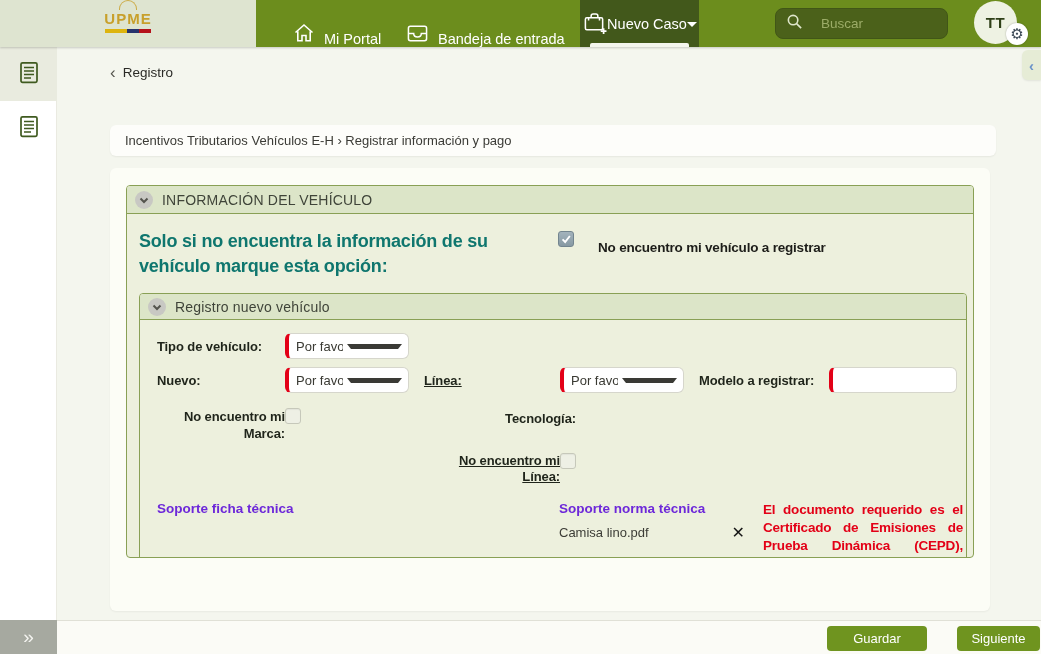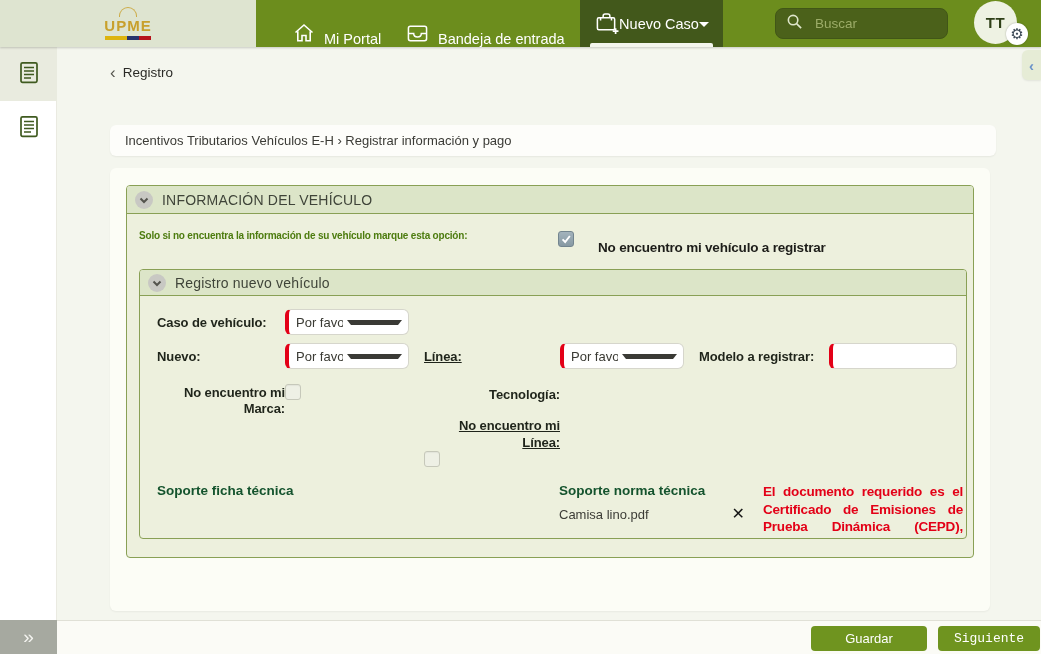--- a/index.html
+++ b/index.html
@@ -4,44 +4,44 @@
 <style>
   html,body{margin:0;padding:0;background:#fff;}
   *{box-sizing:border-box;}
   .app{position:relative;width:1041px;height:654px;overflow:hidden;
        font-family:"Liberation Sans",sans-serif;background:#f4f6ee;}
 
   
   .header{position:absolute;top:0;left:0;width:1041px;height:47px;background:#6c8d1d;
           box-shadow:0 1px 2px rgba(0,0,0,.18);z-index:20;}
   .logo-sec{position:absolute;left:0;top:0;width:256px;height:47px;background:#dee4d0;
-            display:flex;flex-direction:column;align-items:center;justify-content:center;}
+            display:flex;flex-direction:column;align-items:center;}
   .logo-crest{width:18px;height:10px;border:1.5px solid #c9a22e;border-bottom:none;
               border-radius:9px 9px 0 0;margin-bottom:1px;opacity:.85;}
   .logo-text{color:#c8a02c;font-weight:bold;font-size:15px;letter-spacing:1px;line-height:15px;}
   .logo-flag{display:flex;margin-top:3px;height:4px;width:46px;}
   .logo-flag .y{background:#ddb40f;width:22px;}
   .logo-flag .b{background:#27336d;width:12px;}
   .logo-flag .r{background:#b5121b;width:12px;}
 
   .nav-item{position:absolute;top:0;height:47px;display:flex;align-items:flex-end;gap:9px;
             color:#fff;font-size:14.5px;cursor:pointer;}
   .nav-mi{left:293px;}
   .nav-bandeja{left:406px;}
-  .nav-tab{position:absolute;left:580px;top:0;width:143px;height:47px;background:#42581b;
+  .nav-tab{position:absolute;left:580px;top:0;width:119px;height:47px;background:#42581b;
            display:flex;align-items:center;justify-content:center;gap:0;color:#fff;
            font-size:14.5px;cursor:pointer;}
   .nav-tab::after{content:"";position:absolute;bottom:0;left:10px;right:10px;height:4px;
                   background:#f4f6ee;border-radius:2px 2px 0 0;}
   .caret-down{width:0;height:0;border-left:5px solid transparent;border-right:5px solid transparent;
               border-top:5px solid #fff;margin-top:2px;}
 
   .search-box{position:absolute;left:775px;top:8px;width:173px;height:31px;background:#4b611a;
               border:1px solid #415617;border-radius:8px;display:flex;align-items:center;
-              padding:0 10px;gap:10px;}
+              padding:0 10px;gap:16px;}
   .search-box input{background:transparent;border:none;outline:none;color:#e8eed6;
                     font-size:13.5px;width:120px;font-family:"Liberation Sans",sans-serif;}
   .search-box input::placeholder{color:#9cac68;}
 
   .avatar{position:absolute;left:974px;top:1px;width:43px;height:43px;border-radius:50%;
           background:#eef2e3;display:flex;align-items:center;justify-content:center;
           color:#2f4018;font-size:15px;font-weight:bold;letter-spacing:.5px;cursor:pointer;z-index:21;}
   .gear{position:absolute;left:1006px;top:23px;width:22px;height:22px;border-radius:50%;
         background:#fff;display:flex;align-items:center;justify-content:center;
         font-size:15px;color:#3b4855;box-shadow:0 0 2px rgba(0,0,0,.3);cursor:pointer;z-index:22;}
@@ -75,21 +75,21 @@
   
   .panel{position:absolute;left:16px;top:17px;width:848px;height:373px;
          border:1px solid #89a055;border-radius:4px;background:#edf0dd;overflow:hidden;}
   .panel-hd{height:28px;background:#dce5c8;border-bottom:1px solid #89a055;display:flex;
             align-items:center;padding-left:8px;gap:9px;cursor:pointer;}
   .chev-circle{width:18px;height:18px;border-radius:50%;background:#c8c8c3;display:flex;
                align-items:center;justify-content:center;flex:none;}
   .panel-title{font-size:14px;color:#3f4439;letter-spacing:.2px;}
 
   .warn-row{display:flex;padding:15px 0 0 12px;align-items:flex-start;}
-  .warn-text{width:419px;color:#4d7c0f;font-weight:bold;font-size:10px;line-height:1.4;
+  .warn-text{width:419px;color:#0f766e;font-weight:bold;font-size:18px;line-height:1.4;
              letter-spacing:-.2px;}
   .cb{width:16px;height:16px;border-radius:3px;flex:none;cursor:pointer;}
   .cb.checked{background:linear-gradient(#a3b3bc,#8799a3);border:1px solid #73858f;
               display:flex;align-items:center;justify-content:center;margin-top:2px;}
   .cb.empty{background:#eef0e5;border:1px solid #c6c8ba;box-shadow:inset 0 1px 1px rgba(0,0,0,.05);}
   .warn-label{margin-left:24px;margin-top:11px;font-size:13.5px;font-weight:bold;color:#1d1d19;
               letter-spacing:-.2px;}
 
   .subpanel{margin:14px 6px 0 12px;border:1px solid #89a055;border-radius:4px;background:#edf0dd;
             height:270px;overflow:hidden;}
@@ -111,43 +111,43 @@
           cursor:pointer;}
   .select span{font-size:13px;color:#3a3a33;white-space:nowrap;overflow:hidden;flex:1;}
   .sel-caret{width:0;height:0;border-left:4px solid transparent;border-right:4px solid transparent;
              border-top:5px solid #3a3a35;margin-left:4px;flex:none;}
   .tinput input{border:none;outline:none;width:100%;font-size:13px;background:transparent;
                 font-family:"Liberation Sans",sans-serif;}
 
   .mt8{margin-top:8px;} .mt10{margin-top:10px;text-align:right;}
   .cb-cell{padding-top:5px;}
   .tech-stack{padding-top:2px;}
-  .tech-row{display:flex;margin-top:15px;flex-direction:column;}
+  .tech-row{display:flex;margin-top:25px;}
 
   
   .soporte{display:flex;margin-top:16px;align-items:flex-start;}
   .sop-left{width:402px;}
   .sop-mid{width:188px;}
   .sop-note{width:200px;margin-left:16px;color:#e30017;font-weight:bold;font-size:13.5px;
             line-height:1.32;text-align:justify;letter-spacing:-.2px;}
-  .sop-hd{font-size:13.5px;font-weight:bold;color:#14532d;}
+  .sop-hd{font-size:13.5px;font-weight:bold;color:#6d28d9;}
   .dropzone{margin-top:6px;border-left:4px solid #e30017;padding:5px 0 3px 10px;width:262px;}
   .dz-text{font-size:13px;color:#3c3c36;}
   .dz-icon{margin-top:7px;cursor:pointer;display:inline-block;}
   .file-row{display:flex;align-items:center;margin-top:9px;}
   .file-name{font-size:13px;color:#3c3c36;flex:1;}
   .file-x{font-size:16px;color:#151515;cursor:pointer;line-height:14px;padding:0 2px;}
 
   
   .footer{position:absolute;left:57px;right:0;bottom:0;height:34px;background:#fbfbf6;
           border-top:1px solid #e0e0d6;z-index:12;}
   .btn{position:absolute;top:5px;height:25px;background:#6f941f;color:#fff;border:none;
        border-radius:4px;font-size:13px;font-family:"Liberation Sans",sans-serif;cursor:pointer;}
-  .btn-save{right:114px;width:116px;}
-  .btn-next{right:1px;width:102px;font-family:Liberation Mono, monospace;}
+  .btn-save{right:114px;width:100px;}
+  .btn-next{right:1px;width:83px;}
 </style>
 </head>
 <body>
 
 <div class="app">
 
   <div class="header">
     <div class="logo-sec">
       <div class="logo-crest"></div>
       <div class="logo-text">UPME</div>
@@ -272,21 +272,21 @@
               <svg width="14" height="14" viewBox="0 0 14 14" fill="none" stroke="#54544e" stroke-width="2">
                 <path d="M3.5 5.5 L7 9 L10.5 5.5"></path>
               </svg>
             </span>
             <span class="panel-title">Registro nuevo vehículo</span>
           </div>
 
           <div class="sub-body">
 
             <div class="frow">
-              <div class="lbl c-l1">Caso de vehículo:</div>
+              <div class="lbl c-l1">Tipo de vehículo:</div>
               <div class="c-f1">
                 <div class="select">
                   <span>Por favor seleccionar</span>
                   <span class="sel-caret"></span>
                 </div>
               </div>
             </div>
 
             <div class="frow mt8">
               <div class="lbl c-l1">Nuevo:</div>

